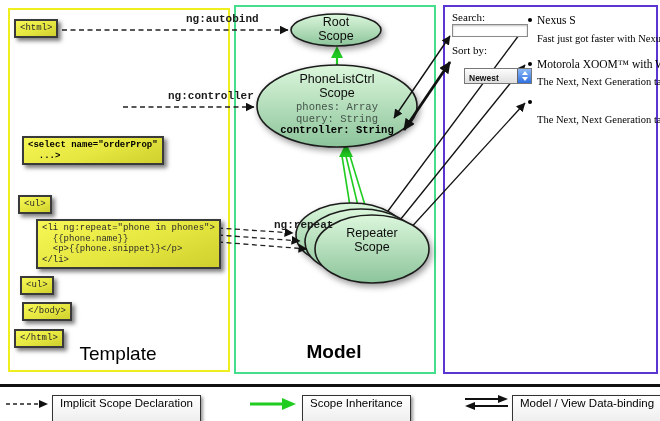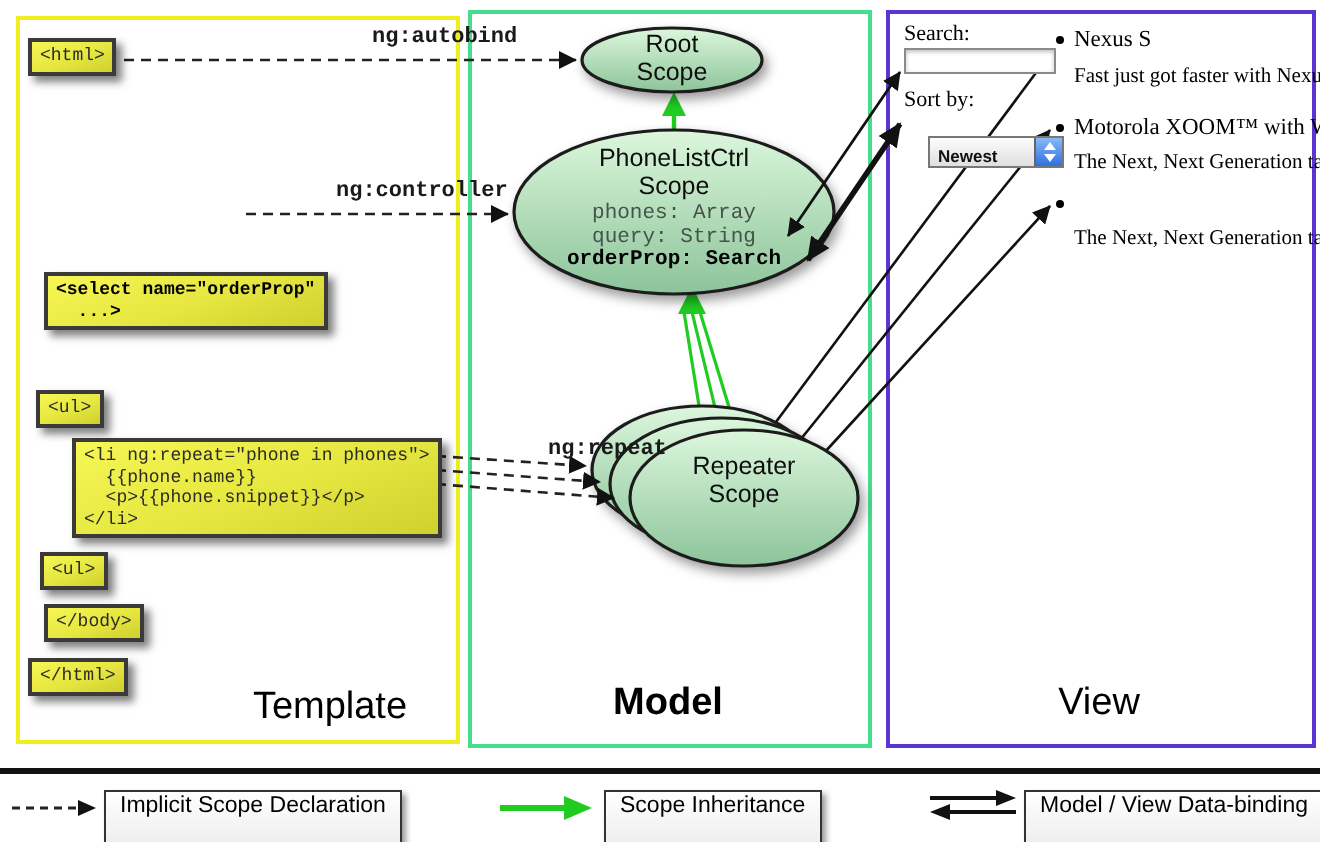--- a/index.html
+++ b/index.html
@@ -49,21 +49,21 @@
   .stepper::before,.stepper::after{content:"";position:absolute;left:3.5px;border-left:3px solid transparent;
            border-right:3px solid transparent;}
   .stepper::before{top:2px;border-bottom:4px solid #fff;}
   .stepper::after{bottom:2px;border-top:4px solid #fff;}
 
   .v-dot{position:absolute;width:4px;height:4px;border-radius:50%;background:#000;}
   .v-name{position:absolute;font:11.5px "Liberation Serif",serif;color:#000;white-space:nowrap;}
   .v-snippet{position:absolute;font:10.5px "Liberation Serif",serif;color:#000;white-space:nowrap;}
 
   .col-title{position:absolute;font:19px "Liberation Sans",sans-serif;color:#000;text-align:center;}
-  .t-template{left:8px;top:343px;width:220px;padding-left:47px;}
+  .t-template{left:8px;top:343px;width:220px;}
   .t-model{left:250px;top:341px;width:168px;font-weight:bold;}
   .t-view{left:443px;top:341px;width:213px;}
 
   .sep{position:absolute;left:0;top:384px;width:660px;height:3px;background:#111;}
   .legend-arrow{position:absolute;}
   .lg-a1{left:4px;top:397px;} .lg-a2{left:248px;top:396px;} .lg-a3{left:462px;top:393px;}
   .legend-box{position:absolute;font:11.5px "Liberation Sans",sans-serif;color:#000;
               padding:1px 7px 16px;border:1.5px solid #333;background:linear-gradient(#fff,#ececec);
               box-shadow:2px 2px 3px rgba(0,0,0,.4);white-space:nowrap;}
   .lg-b1{left:52px;top:395px;} .lg-b2{left:302px;top:395px;} .lg-b3{left:512px;top:395px;}
@@ -152,21 +152,21 @@
   <div class="arrow-label lbl-autobind">ng:autobind</div>
   <div class="arrow-label lbl-controller">ng:controller</div>
   <div class="arrow-label lbl-repeat">ng:repeat</div>
 
   <div class="scope-title root-title">Root
 Scope</div>
   <div class="scope-title pl-title">PhoneListCtrl
 Scope</div>
   <div class="scope-props pl-props">phones: Array
 query: String</div>
-  <div class="scope-props boldline pl-bold">orderProp: Search</div>
+  <div class="scope-props boldline pl-bold">controller: String</div>
   <div class="scope-title rp-title">Repeater
 Scope</div>
 
   <div class="v-label v-search-label">Search:</div>
   <input class="v-input" type="text" value="" style="">
   <div class="v-label v-sort-label">Sort by:</div>
   <div class="v-dropdown">
     <span class="dd-text">Newest</span>
     <span class="stepper"></span>
   </div>
@@ -177,21 +177,20 @@
 
   <span class="v-dot" style="left:528px;top:62px;"></span>
   <div class="v-name" style="left:537px;top:58px;">Motorola XOOM™ with Wi-Fi</div>
   <div class="v-snippet" style="left:537px;top:76px;">The Next, Next Generation tablet.</div>
 
   <span class="v-dot" style="left:528px;top:100px;"></span>
   <div class="v-snippet" style="left:537px;top:114px;">The Next, Next Generation tablet.</div>
 
   <div class="col-title t-template">Template</div>
   <div class="col-title t-model">Model</div>
-  <div class="col-title t-view">View</div>
 
   <div class="sep"></div>
 
   <svg class="legend-arrow lg-a1" width="46" height="14">
     <line x1="2" y1="7" x2="38" y2="7" stroke="#222" stroke-width="1.6" stroke-dasharray="4 3"></line>
     <polygon points="44,7 35,3 35,11" fill="#111"></polygon>
   </svg>
   <div class="legend-box lg-b1">Implicit Scope Declaration</div>
 
   <svg class="legend-arrow lg-a2" width="50" height="16">

